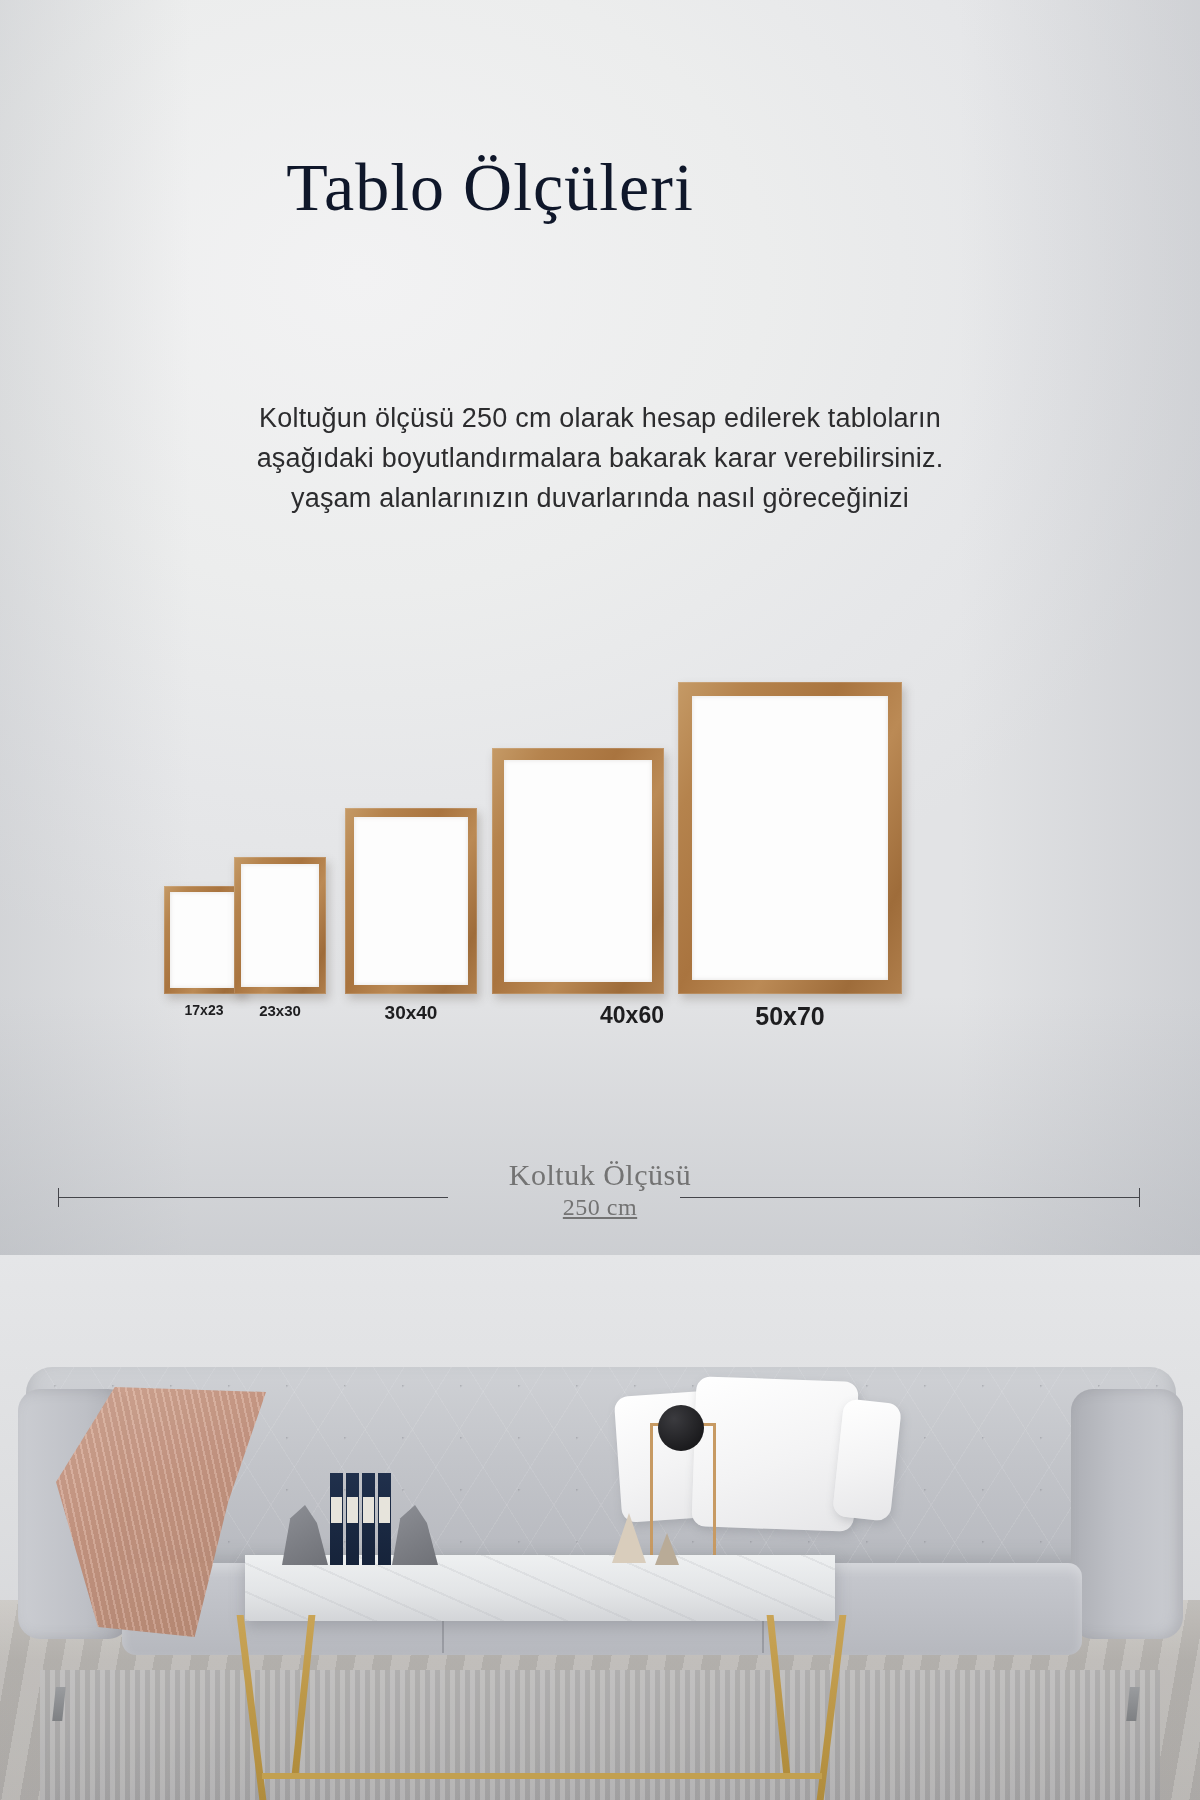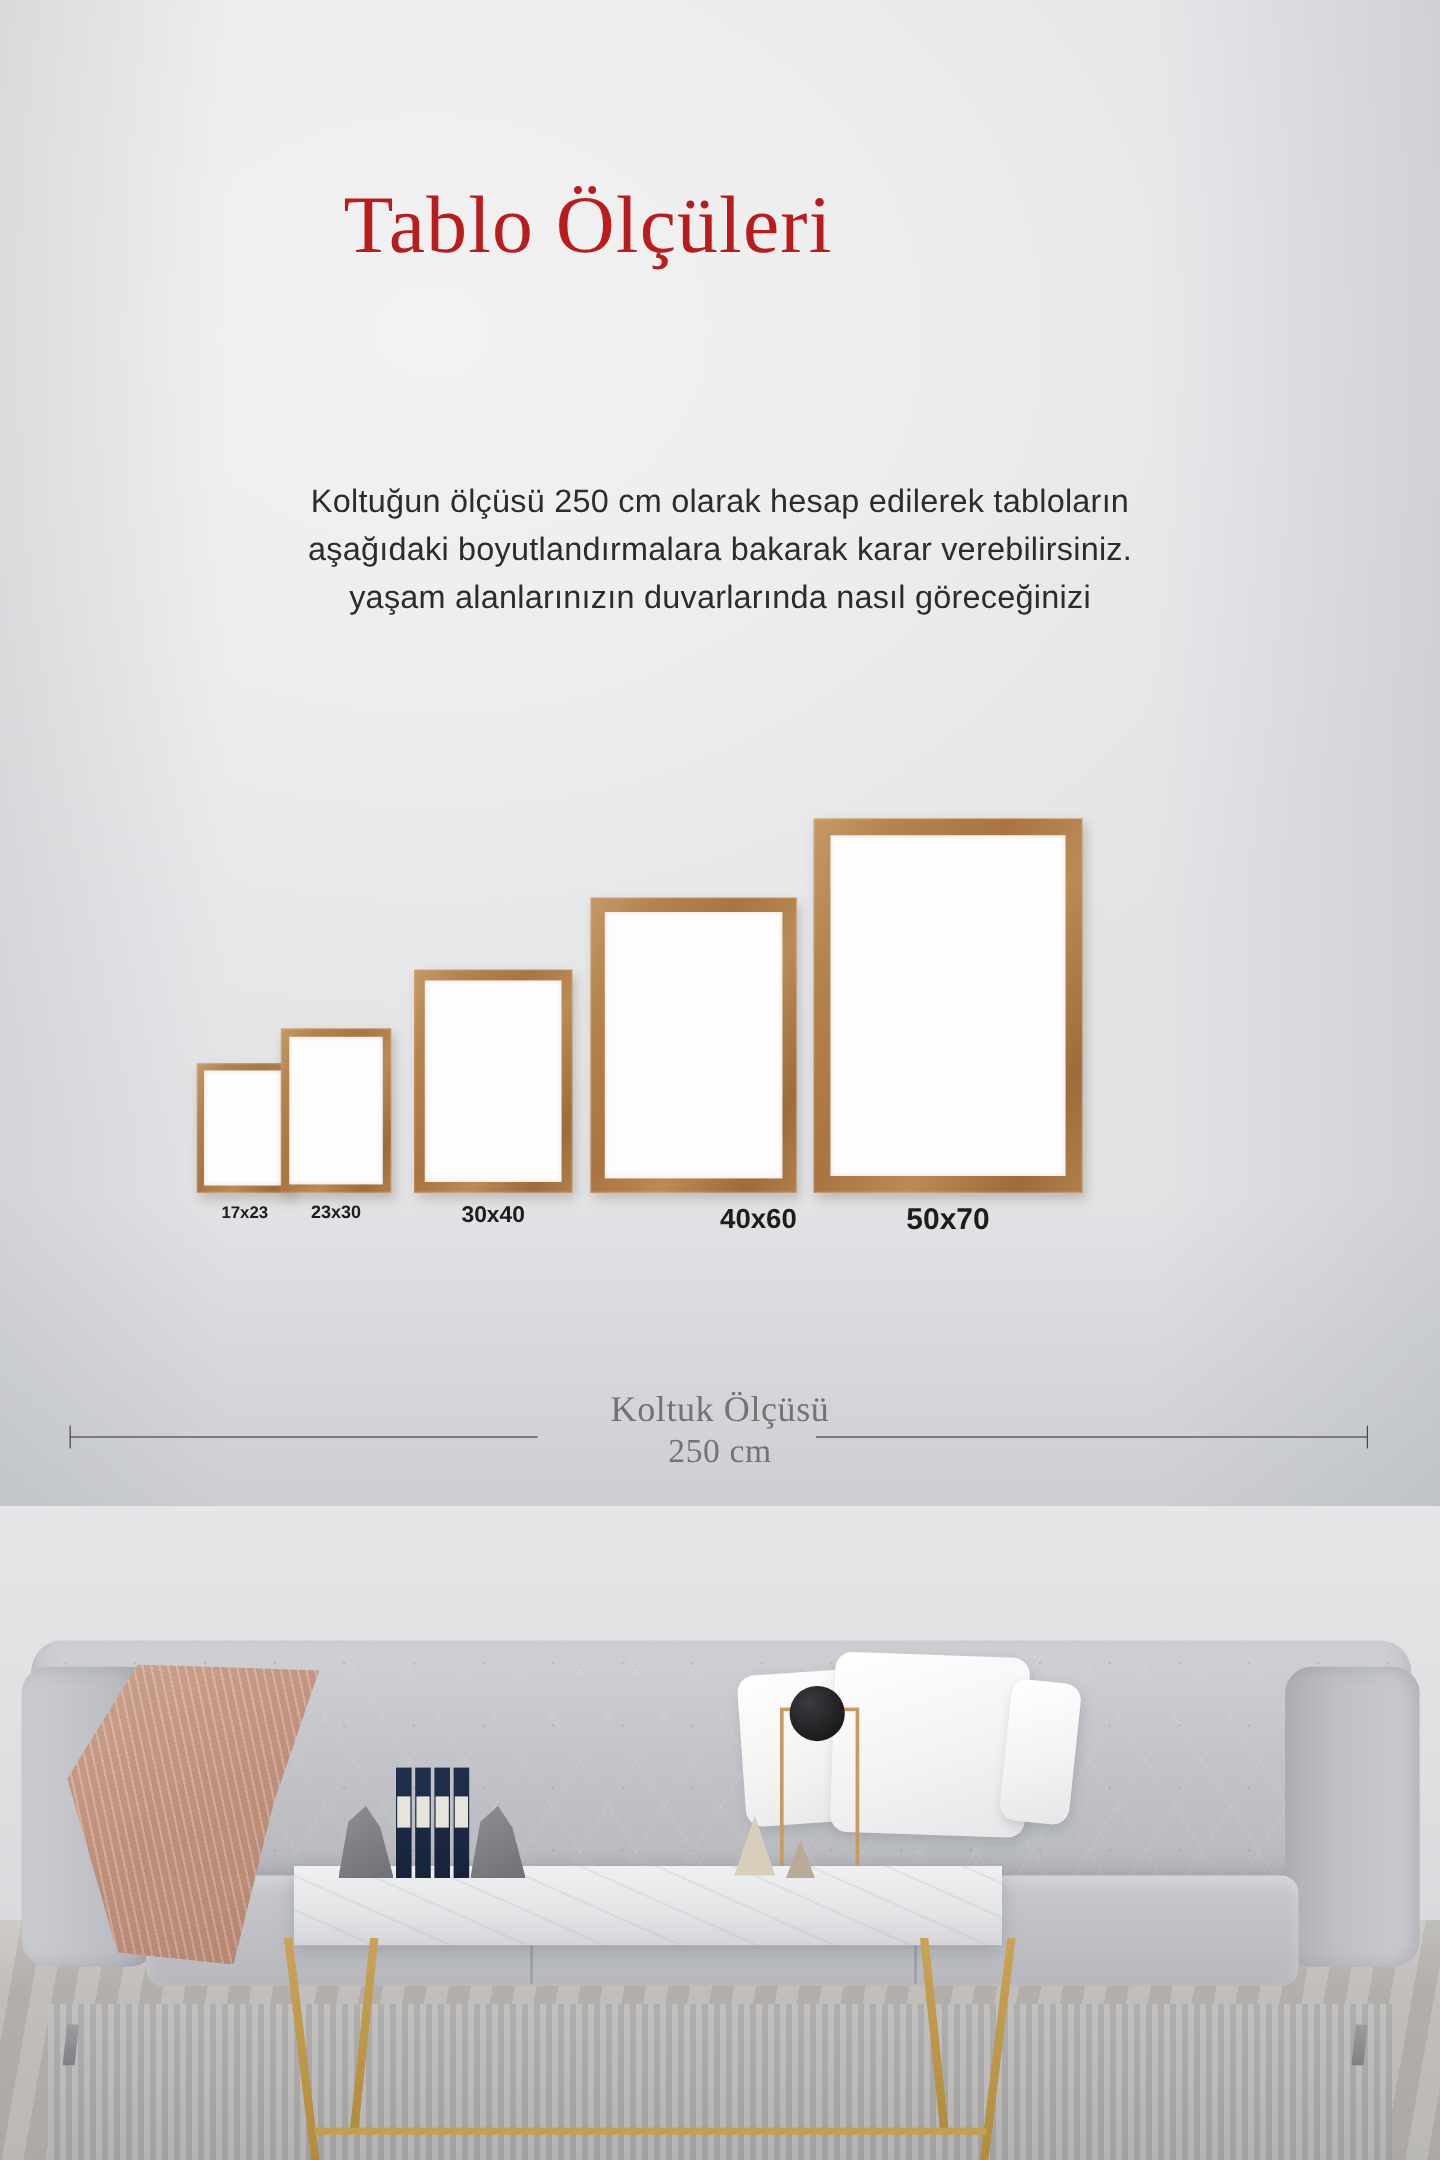--- a/index.html
+++ b/index.html
@@ -45,21 +45,21 @@
 
   
   .title {
     position: absolute;
     left: 0; top: 148px;
     width: 980px;
     text-align: center;
     font-family: "Liberation Serif", serif;
     font-size: 68px;
     letter-spacing: 1px;
-    color: #b91c1c;
+    color: #0f172a;
     font-weight: 400;
   }
 
   .intro {
     position: absolute;
     left: 85px; top: 398px;
     width: 1030px;
     text-align: center;
     font-family: "Liberation Sans", sans-serif;
     font-size: 27px;
@@ -133,21 +133,21 @@
   .measure-cap.r { left: 1139px; }
   .measure-text {
     position: absolute;
     left: 380px; top: 8px;
     width: 440px;
     text-align: center;
     font-family: "Liberation Serif", serif;
     color: #737373;
   }
   .measure-text .l1 { font-size: 30px; letter-spacing: 0.5px; display:block; }
-  .measure-text .l2 { font-size: 28px; letter-spacing: 0.5px; display:block; margin-top: 2px;}
+  .measure-text .l2 { font-size: 24px; letter-spacing: 0.5px; display:block; margin-top: 2px; text-decoration: underline;}
 
   
   .photo {
     position: absolute;
     left: 0; top: 1255px;
     width: 1200px;
     height: 545px;
     overflow: hidden;
     background: linear-gradient(to bottom, #e5e6e8 0%, #dedfe1 40%, #d2d3d6 100%);
   }

